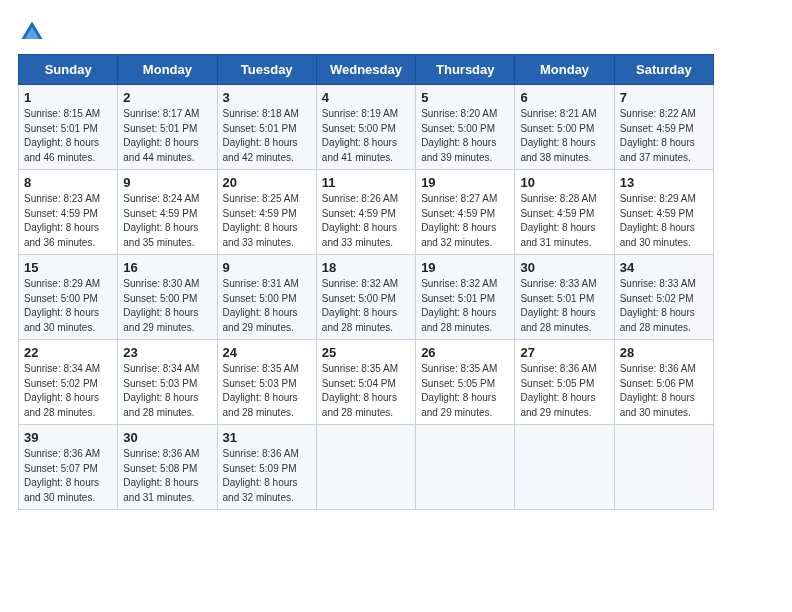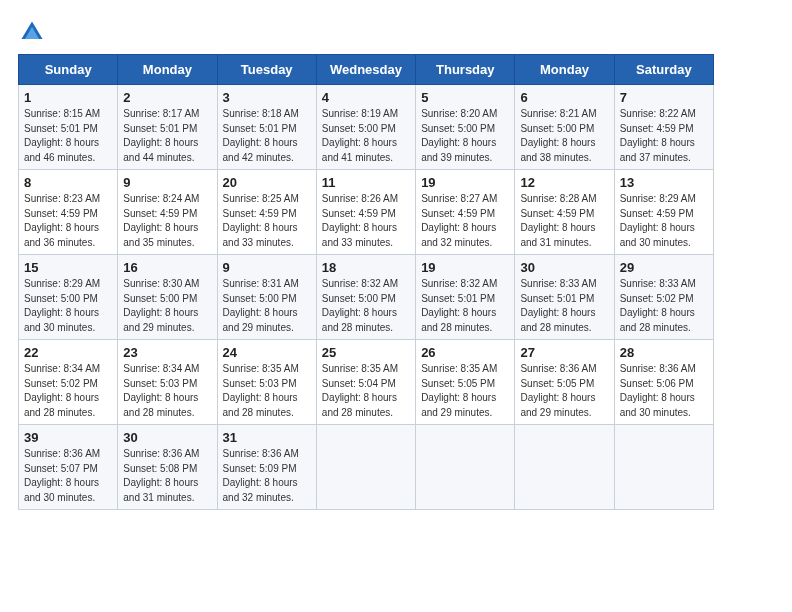--- a/index.html
+++ b/index.html
@@ -177,21 +177,21 @@
           </td>
           <td>
             <span class="day-num">11</span>
             <div class="day-info">Sunrise: 8:26 AM<br>Sunset: 4:59 PM<br>Daylight: 8 hours<br>and 33 minutes.</div>
           </td>
           <td>
             <span class="day-num">19</span>
             <div class="day-info">Sunrise: 8:27 AM<br>Sunset: 4:59 PM<br>Daylight: 8 hours<br>and 32 minutes.</div>
           </td>
           <td>
-            <span class="day-num">12</span>
+            <span class="day-num">10</span>
             <div class="day-info">Sunrise: 8:28 AM<br>Sunset: 4:59 PM<br>Daylight: 8 hours<br>and 31 minutes.</div>
           </td>
           <td>
             <span class="day-num">13</span>
             <div class="day-info">Sunrise: 8:29 AM<br>Sunset: 4:59 PM<br>Daylight: 8 hours<br>and 30 minutes.</div>
           </td>
         </tr>
         <tr>
           <td>
             <span class="day-num">15</span>
@@ -211,21 +211,21 @@
           </td>
           <td>
             <span class="day-num">19</span>
             <div class="day-info">Sunrise: 8:32 AM<br>Sunset: 5:01 PM<br>Daylight: 8 hours<br>and 28 minutes.</div>
           </td>
           <td>
             <span class="day-num">30</span>
             <div class="day-info">Sunrise: 8:33 AM<br>Sunset: 5:01 PM<br>Daylight: 8 hours<br>and 28 minutes.</div>
           </td>
           <td>
-            <span class="day-num">29</span>
+            <span class="day-num">34</span>
             <div class="day-info">Sunrise: 8:33 AM<br>Sunset: 5:02 PM<br>Daylight: 8 hours<br>and 28 minutes.</div>
           </td>
         </tr>
         <tr>
           <td>
             <span class="day-num">22</span>
             <div class="day-info">Sunrise: 8:34 AM<br>Sunset: 5:02 PM<br>Daylight: 8 hours<br>and 28 minutes.</div>
           </td>
           <td>
             <span class="day-num">23</span>

